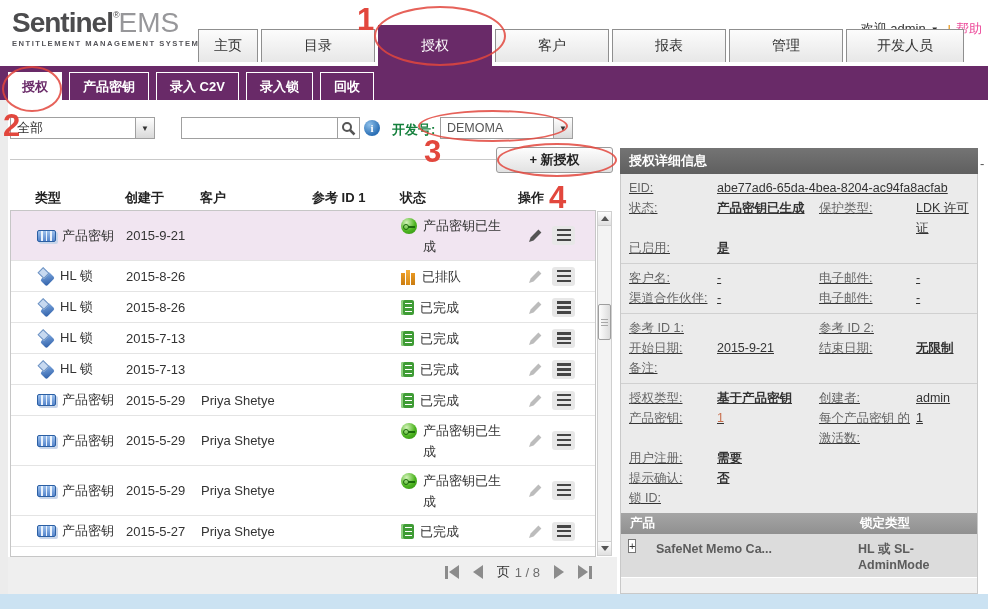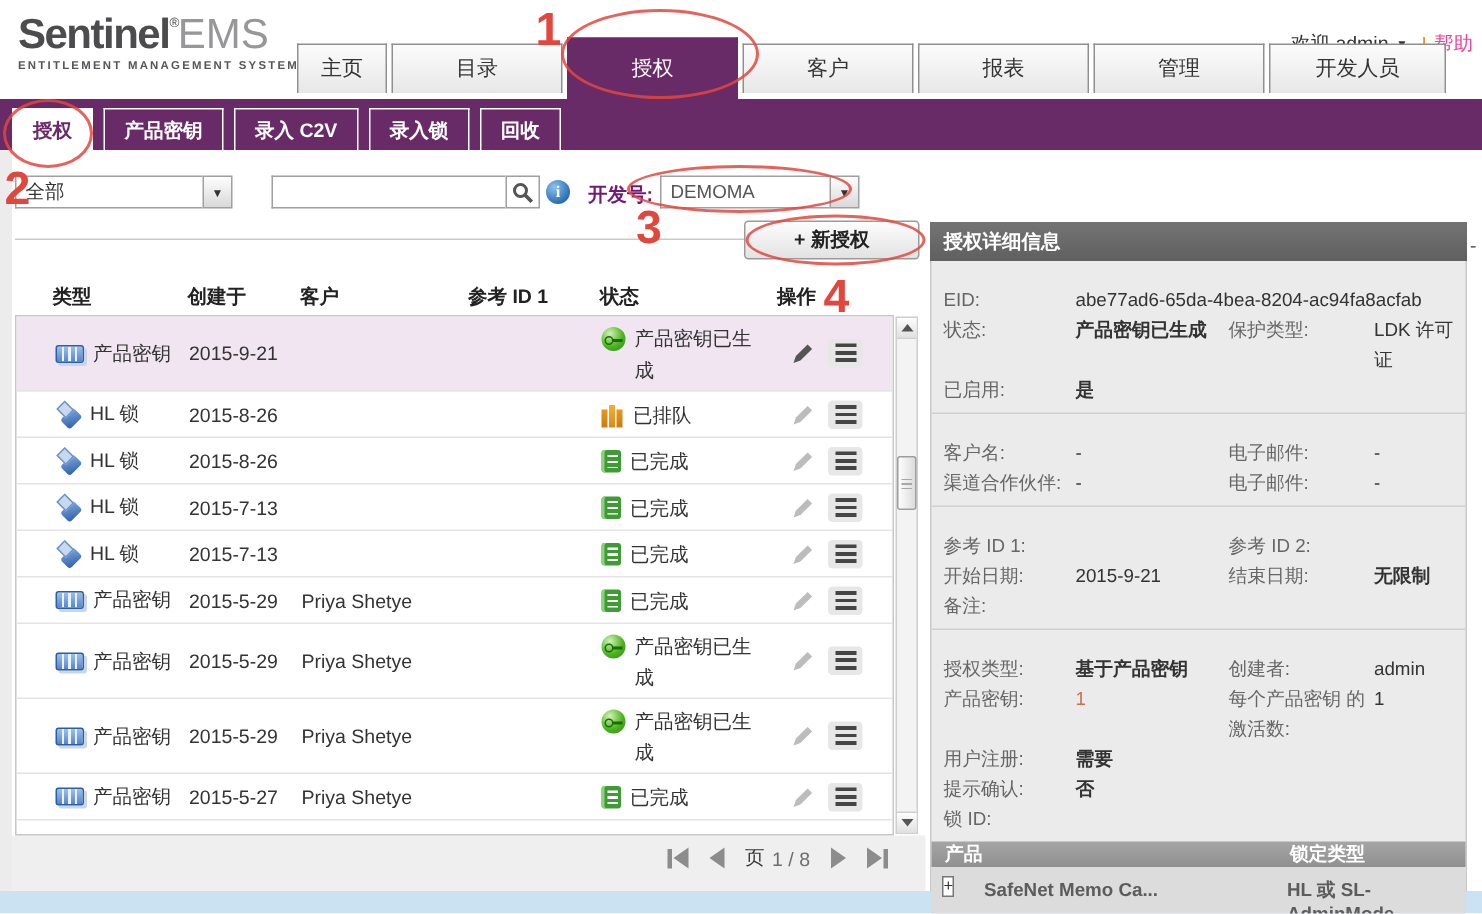--- a/index.html
+++ b/index.html
@@ -49,21 +49,21 @@
   .type-combo { left:10px; top:117px; }
   .type-combo .combo-field { width:125px; }
   .search-wrap { position:absolute; left:181px; top:117px; display:flex; height:22px; }
   .search-input { width:156px; height:22px; border:1px solid #a0a0a0; border-right:none; font-size:13px; padding:0 5px; outline:none; }
   .search-btn { width:23px; height:22px; background:#fff; border:1px solid #a0a0a0; display:flex;
                 align-items:center; justify-content:center; cursor:pointer; }
   .info-icon { position:absolute; left:364px; top:120px; width:16px; height:16px; border-radius:50%;
                background:radial-gradient(circle at 35% 30%, #8ec0ea, #2a6fb5 70%);
                color:#fff; font-size:11px; font-weight:bold; font-family:"Liberation Serif",serif;
                display:flex; align-items:center; justify-content:center; cursor:pointer; }
-  .dev-label { position:absolute; left:392px; top:121px; font-size:13px; font-weight:bold; color:#701a75; }
+  .dev-label { position:absolute; left:392px; top:121px; font-size:13px; font-weight:bold; color:#15803d; }
   .dev-combo { left:440px; top:117px;text-align:right; }
   .dev-combo .combo-field { width:113px; color:#555; font-size:12.5px; }
   
   .hr-line { position:absolute; left:10px; top:159px; width:486px; height:1px; background:#c9c9c9; }
   .new-btn { position:absolute; left:496px; top:147px; width:117px; height:26px; border:1px solid #9a9a9a;
              border-radius:3px; background:linear-gradient(#fdfdfd,#e2e2e2); font-size:13px; font-weight:bold;
              color:#222; cursor:pointer; font-family:inherit; }
   
   .thead { position:absolute; left:10px; top:185px; width:586px; height:25px; display:grid;
            grid-template-columns:115px 75px 112px 88px 118px 1fr; align-items:center;
@@ -130,21 +130,21 @@
   .tri-r { width:0; height:0; border-top:7px solid transparent; border-bottom:7px solid transparent; border-left:10px solid #8c8c8c; }
   .pg-label { font-size:13px; color:#333; display:flex; gap:5px; align-items:center; }
   .pg-label .pg-val { color:#6e6e6e; }
   
   .details { position:absolute; left:620px; top:148px; width:358px; }
   .details-header { height:26px; background:linear-gradient(#747474,#5f5f5f); color:#fff; font-size:13px;
                     font-weight:bold; display:flex; align-items:center; padding-left:9px; }
   .collapse-handle { position:absolute; left:360px; top:8px; color:#555; font-size:13px; cursor:pointer; }
   .details-body { background:#ebebeb; border:1px solid #c9c9c9; border-top:none; height:420px;
                   display:flex; flex-direction:column; }
-  .dsec { padding:16px 0 5px 0; border-bottom:1px solid #d0d0d0; }
+  .dsec { padding:4px 0 5px 0; border-bottom:1px solid #d0d0d0;text-decoration:underline; }
   .dsec:last-of-type { border-bottom:none; }
   .drow { display:grid; grid-template-columns:88px 102px 97px 1fr; padding:0 0 0 8px; font-size:12.5px;
           line-height:20px; align-items:start; }
   .dlabel { color:#666; }
   .dvalue { color:#333; }
   .dvalue.bold { font-weight:bold; }
   .dvalue.link { color:#c9714f; cursor:pointer; }
   .dvalue.wide { grid-column:2 / 5; }
   .ptable-head { height:21px; background:linear-gradient(#a5a5a5,#909090); color:#fff; font-size:12.5px;
                  font-weight:bold; display:grid; grid-template-columns:230px 1fr; align-items:center; padding-left:9px; }

